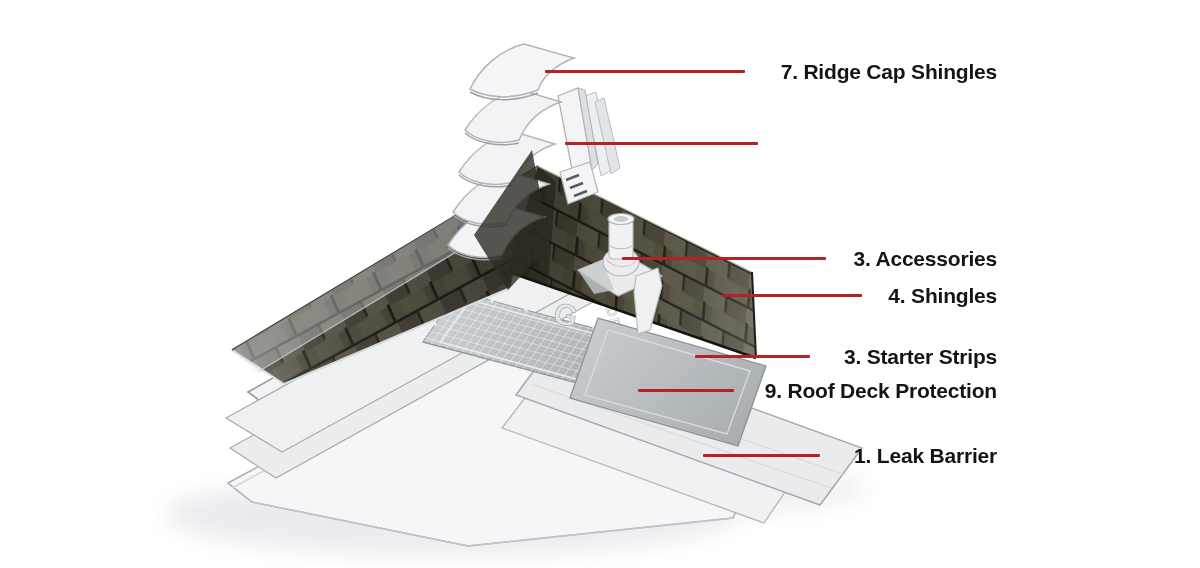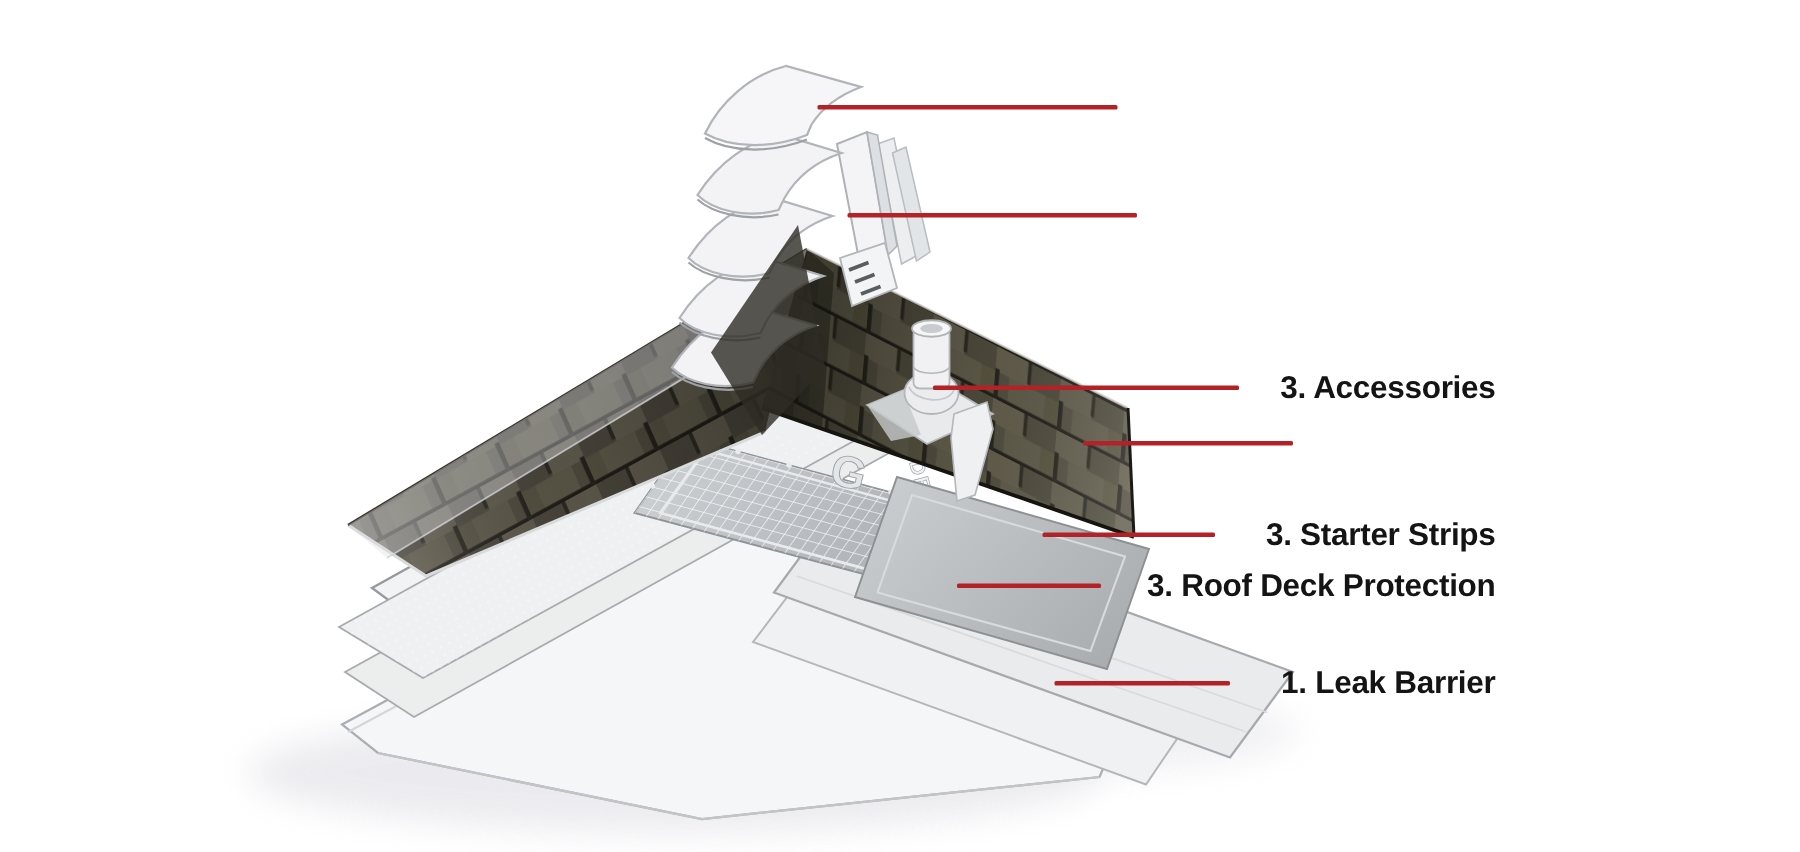--- a/index.html
+++ b/index.html
@@ -209,18 +209,20 @@
 </svg>
 
   <div class="leader" style="left:545px;top:70px;width:200px;"></div>
   <div class="leader" style="left:565px;top:142px;width:193px;"></div>
   <div class="leader" style="left:622px;top:257px;width:204px;"></div>
   <div class="leader" style="left:722px;top:294px;width:140px;"></div>
   <div class="leader" style="left:695px;top:355px;width:115px;"></div>
   <div class="leader" style="left:638px;top:389px;width:96px;"></div>
   <div class="leader" style="left:703px;top:454px;width:117px;"></div>
 
+  <div class="lbl" style="top:59px;">7. Ridge Cap Shingles</div>
   <div class="lbl" style="top:246px;">3. Accessories</div>
+  <div class="lbl" style="top:283px;">4. Shingles</div>
   <div class="lbl" style="top:344px;text-align:right;">3. Starter Strips</div>
-  <div class="lbl" style="top:378px;">3. Roof Deck Protection</div>
+  <div class="lbl" style="top:378px;">9. Roof Deck Protection</div>
   <div class="lbl" style="top:443px;">1. Leak Barrier</div>
 
 </div>
 
 </body></html>

